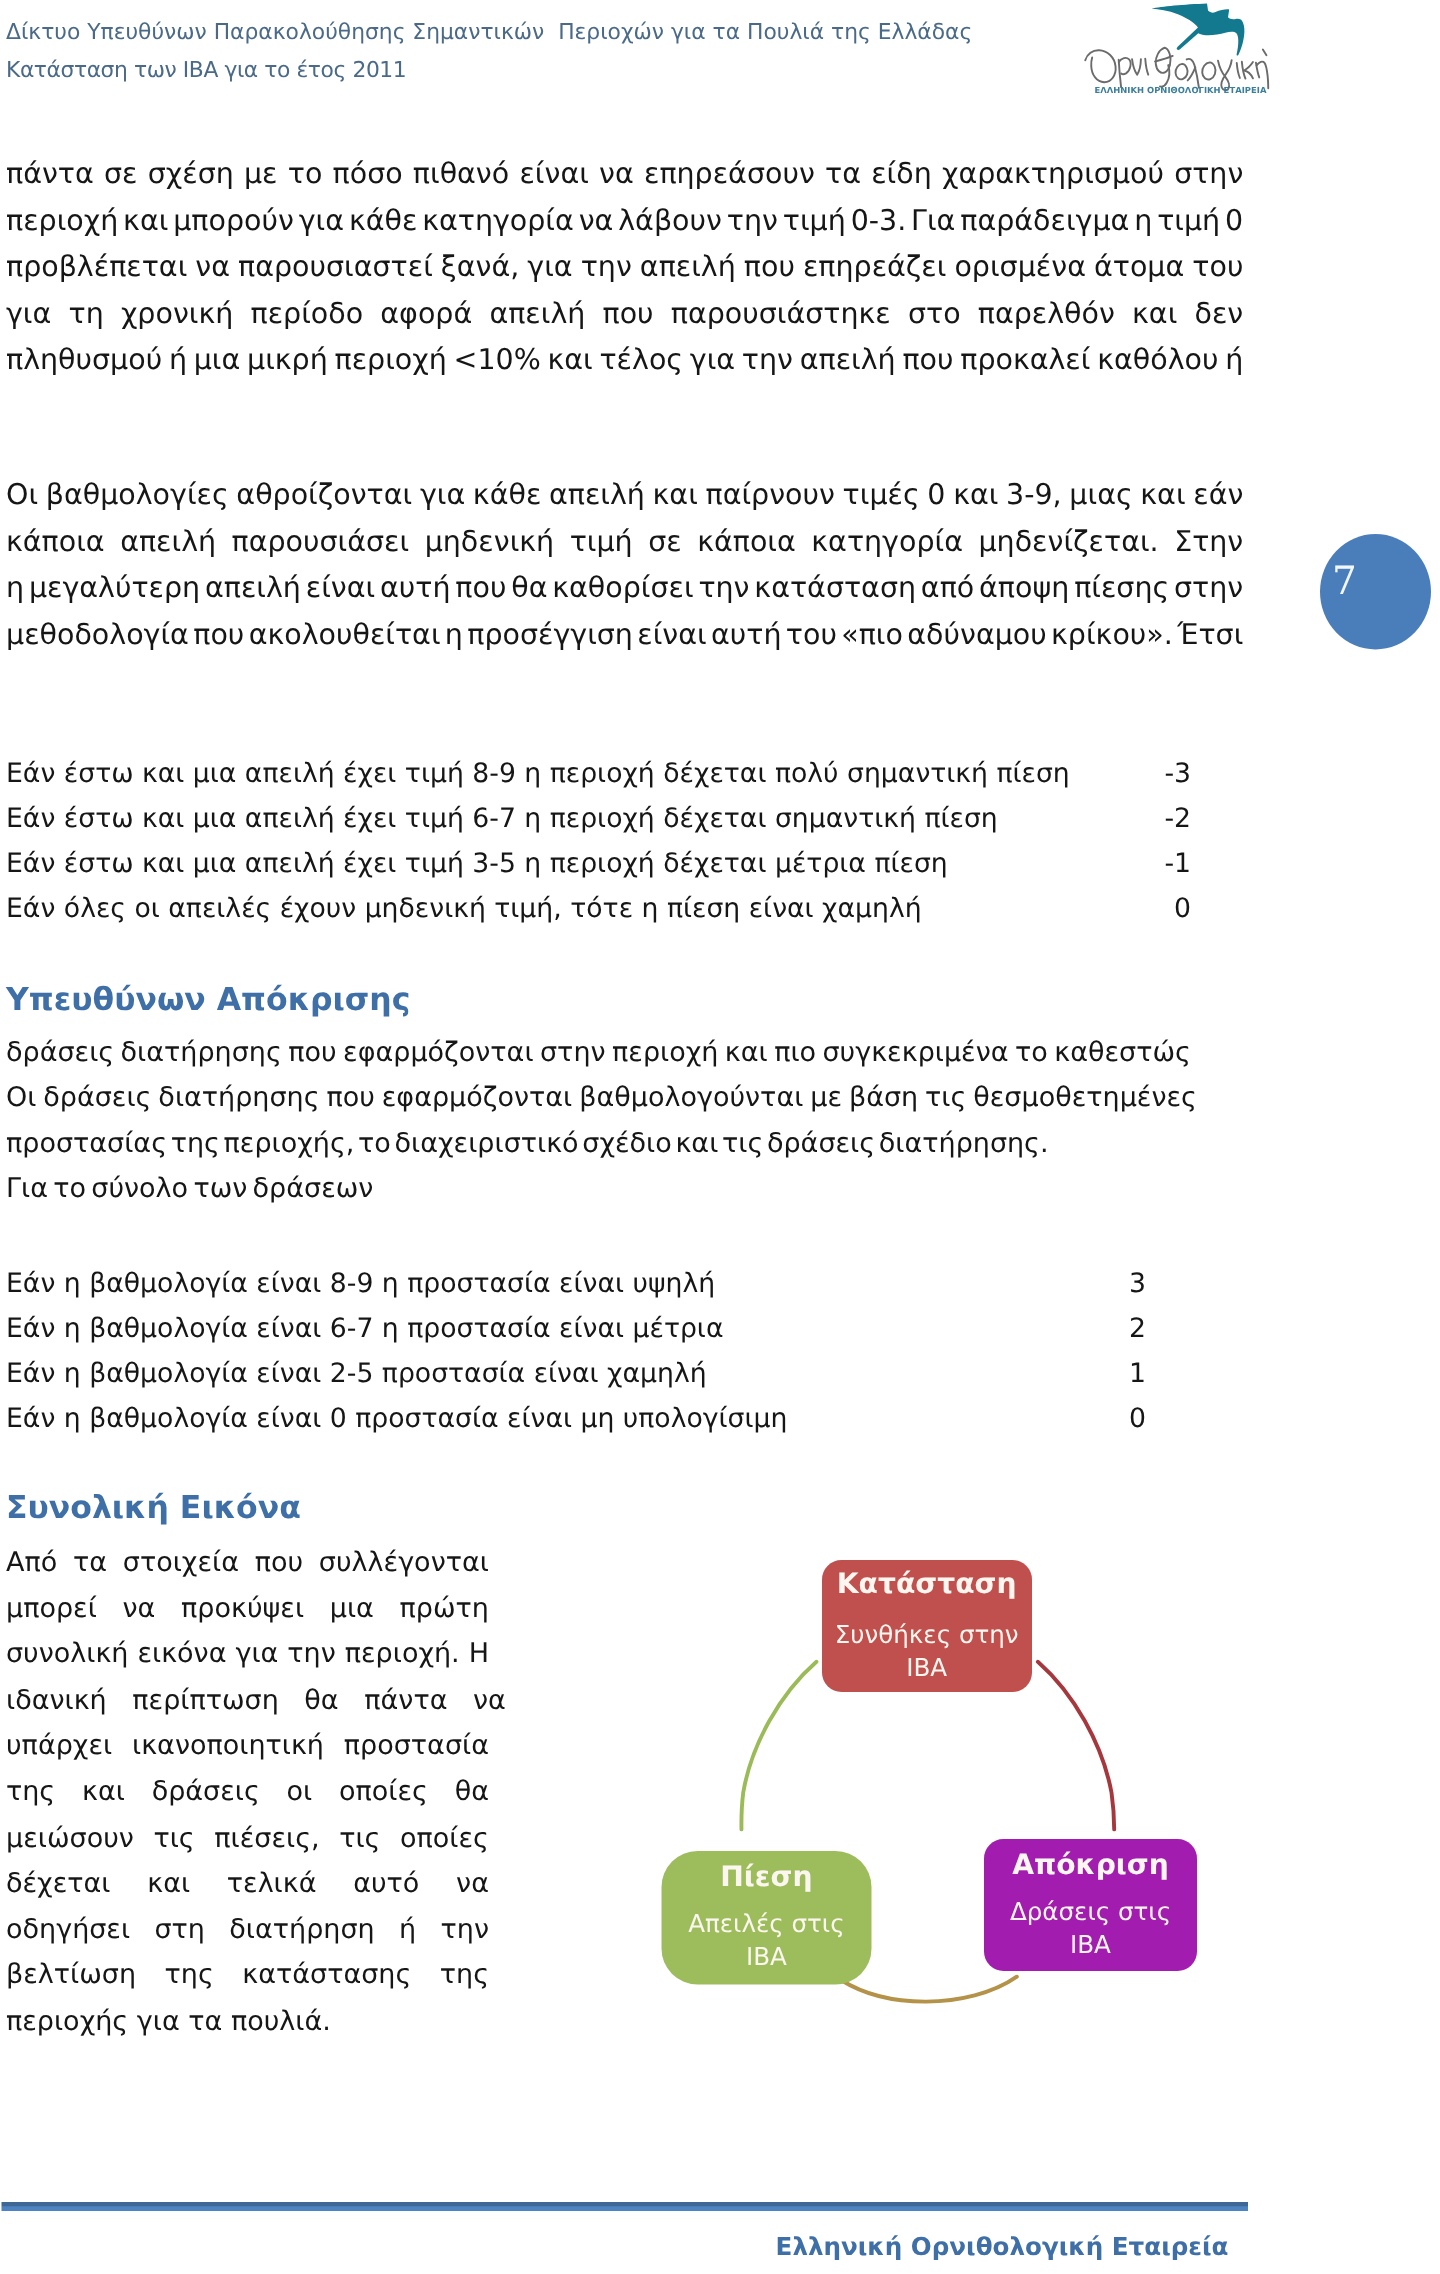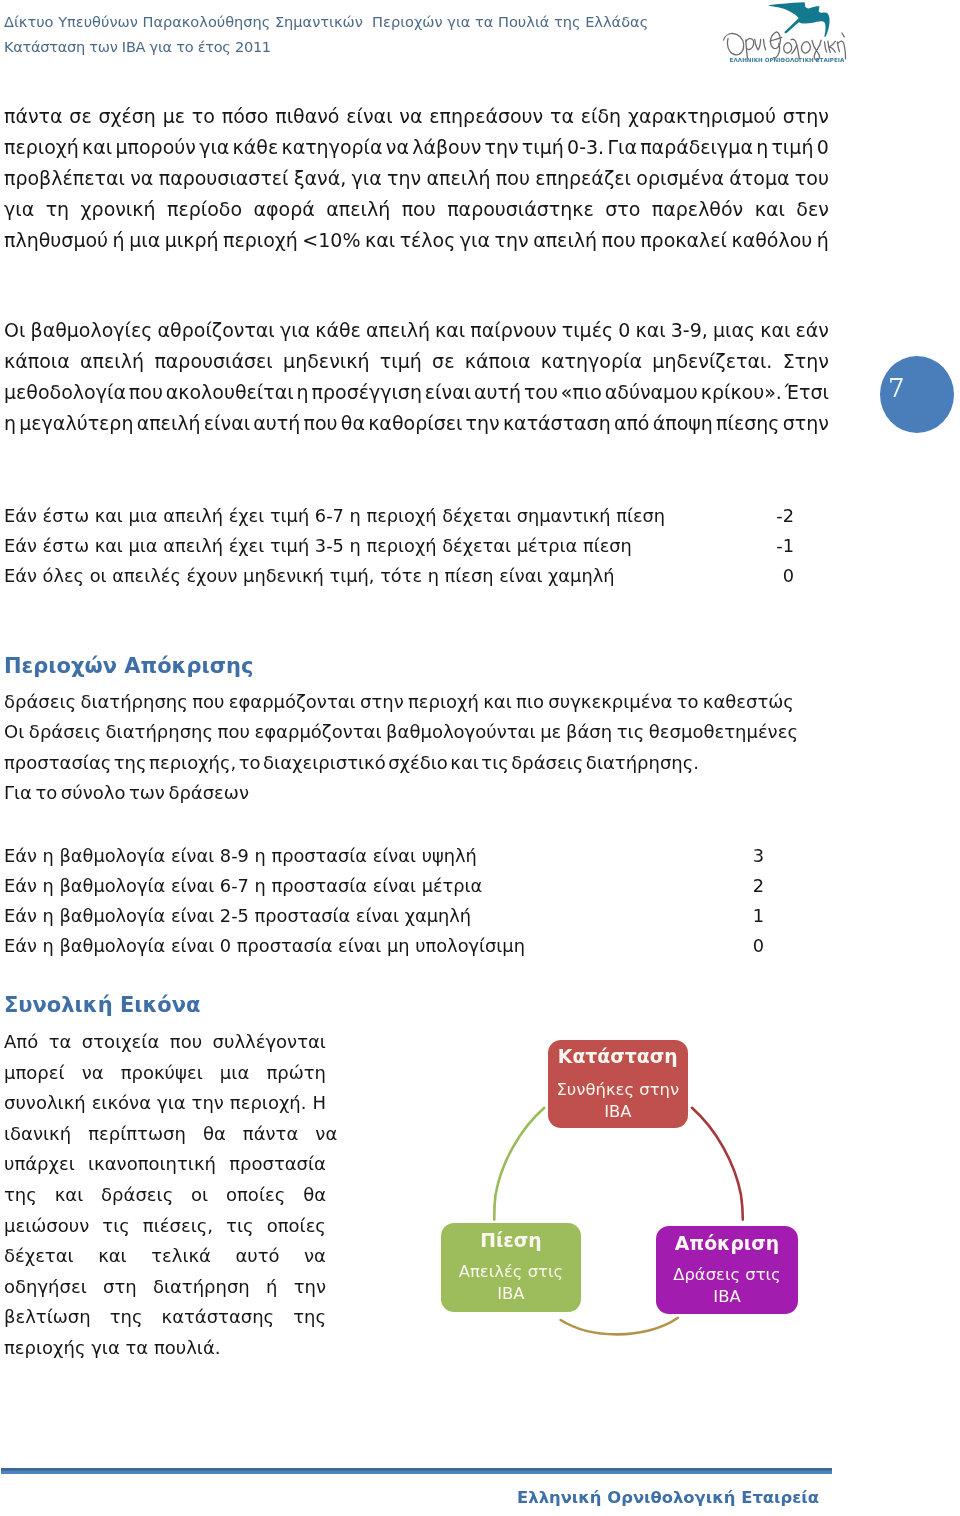--- a/index.html
+++ b/index.html
@@ -58,21 +58,21 @@
   
   #diagram{position:absolute;left:400px;top:1010px;width:430px;height:370px;}
   #diagram svg{position:absolute;left:0;top:0;}
   .dbox{position:absolute;border-radius:13px;color:#fbf6ef;text-align:center;overflow:hidden;}
   .dbox .dt{font-size:18.8px;font-weight:bold;line-height:22px;}
   .dbox .ds1{font-size:16.4px;line-height:22px;}
   .dbox .ds2{font-size:16.4px;line-height:22px;}
   #dstate{left:147.6px;top:29.8px;width:140.4px;height:88px;background:#c0504d;}
   #dstate .dt{margin-top:6px;}
   #dstate .ds1{margin-top:11px;}
-  #dpressure{left:40.7px;top:213px;width:140.5px;height:88.5px;background:#9dbd5c;}
+  #dpressure{left:40.7px;top:224px;width:140.5px;height:88.5px;background:#9dbd5c;border-radius:24px;}
   #dpressure .dt{margin-top:7px;}
   #dpressure .ds1{margin-top:9px;}
   #dresponse{left:255.7px;top:215.7px;width:142.6px;height:88.3px;background:#a21caf;}
   #dresponse .dt{margin-top:7px;}
   #dresponse .ds1{margin-top:9px;}
 </style>
 </head>
 <body>
 
 <div class="page">
@@ -114,45 +114,49 @@
       <div class="ln" style="word-spacing: 0.77px;">πάντα σε σχέση με το πόσο πιθανό είναι να επηρεάσουν τα είδη χαρακτηρισμού στην</div>
       <div class="ln" style="word-spacing: -2.8px;">περιοχή και μπορούν για κάθε κατηγορία να λάβουν την τιμή 0-3. Για παράδειγμα η τιμή 0</div>
       <div class="ln" style="word-spacing: -0.68px;">προβλέπεται να παρουσιαστεί ξανά, για την απειλή που επηρεάζει ορισμένα άτομα του</div>
       <div class="ln" style="word-spacing: 5.42px;">για τη χρονική περίοδο αφορά απειλή που παρουσιάστηκε στο παρελθόν και δεν</div>
       <div class="ln" style="word-spacing: -1.54px;">πληθυσμού ή μια μικρή περιοχή &lt;10% και τέλος για την απειλή που προκαλεί καθόλου ή</div>
     </div>
 
   <div id="p2">
       <div class="ln" style="word-spacing: -0.92px;">Οι βαθμολογίες αθροίζονται για κάθε απειλή και παίρνουν τιμές 0 και 3-9, μιας και εάν</div>
       <div class="ln" style="word-spacing: 4.31px;">κάποια απειλή παρουσιάσει μηδενική τιμή σε κάποια κατηγορία μηδενίζεται. Στην</div>
+      <div class="ln" style="word-spacing: -2.82px;">η μεγαλύτερη απειλή είναι αυτή που θα καθορίσει την κατάσταση από άποψη πίεσης στην</div>
       <div class="ln" style="word-spacing: -3.15px;">μεθοδολογία που ακολουθείται η προσέγγιση είναι αυτή του «πιο αδύναμου κρίκου». Έτσι</div>
-      <div class="ln" style="word-spacing: -2.82px;">η μεγαλύτερη απειλή είναι αυτή που θα καθορίσει την κατάσταση από άποψη πίεσης στην</div>
     </div>
 
   <div id="pagenum">
     <span>7</span>
   </div>
 
   <div id="tbl1">
       <div class="trow">
+        <span class="tlabel">Εάν έστω και μια απειλή έχει τιμή 8-9 η περιοχή δέχεται πολύ σημαντική πίεση</span>
+        <span class="tval">-3</span>
+      </div>
+      <div class="trow">
         <span class="tlabel">Εάν έστω και μια απειλή έχει τιμή 6-7 η περιοχή δέχεται σημαντική πίεση</span>
         <span class="tval">-2</span>
       </div>
       <div class="trow">
         <span class="tlabel">Εάν έστω και μια απειλή έχει τιμή 3-5 η περιοχή δέχεται μέτρια πίεση</span>
         <span class="tval">-1</span>
       </div>
       <div class="trow">
         <span class="tlabel">Εάν όλες οι απειλές έχουν μηδενική τιμή, τότε η πίεση είναι χαμηλή</span>
         <span class="tval">0</span>
       </div>
     </div>
 
   <div id="sec1">
-    <div class="h2head">Περιοχών Απόκρισης</div>
+    <div class="h2head">Υπευθύνων Απόκρισης</div>
     <div id="sec1lines">
         <div class="ln" style="word-spacing: -1.42px;">δράσεις διατήρησης που εφαρμόζονται στην περιοχή και πιο συγκεκριμένα το καθεστώς</div>
         <div class="ln" style="word-spacing: -1.11px;">Οι δράσεις διατήρησης που εφαρμόζονται βαθμολογούνται με βάση τις θεσμοθετημένες</div>
         <div class="ln" style="word-spacing: -3.25px;">προστασίας της περιοχής, το διαχειριστικό σχέδιο και τις δράσεις διατήρησης.</div>
       </div>
     <div class="ln" id="sec1subnote" style="word-spacing: -2.21px;">Για το σύνολο των δράσεων</div>
   </div>
 
   <div id="tbl2">
       <div class="trow">

